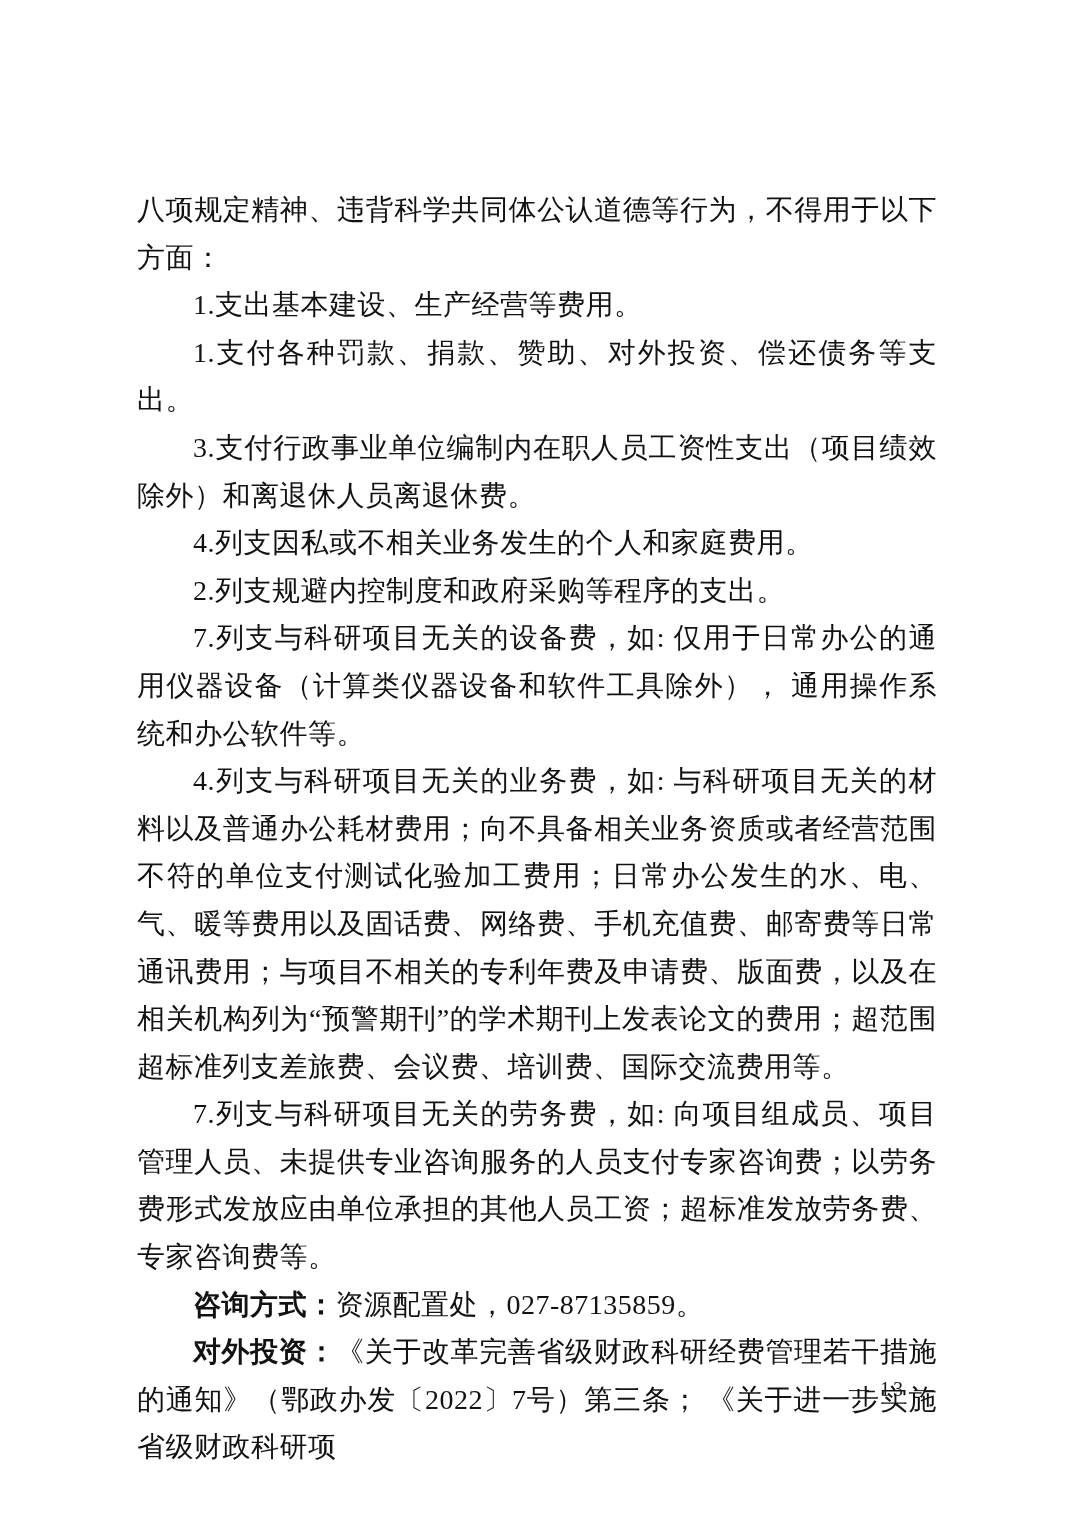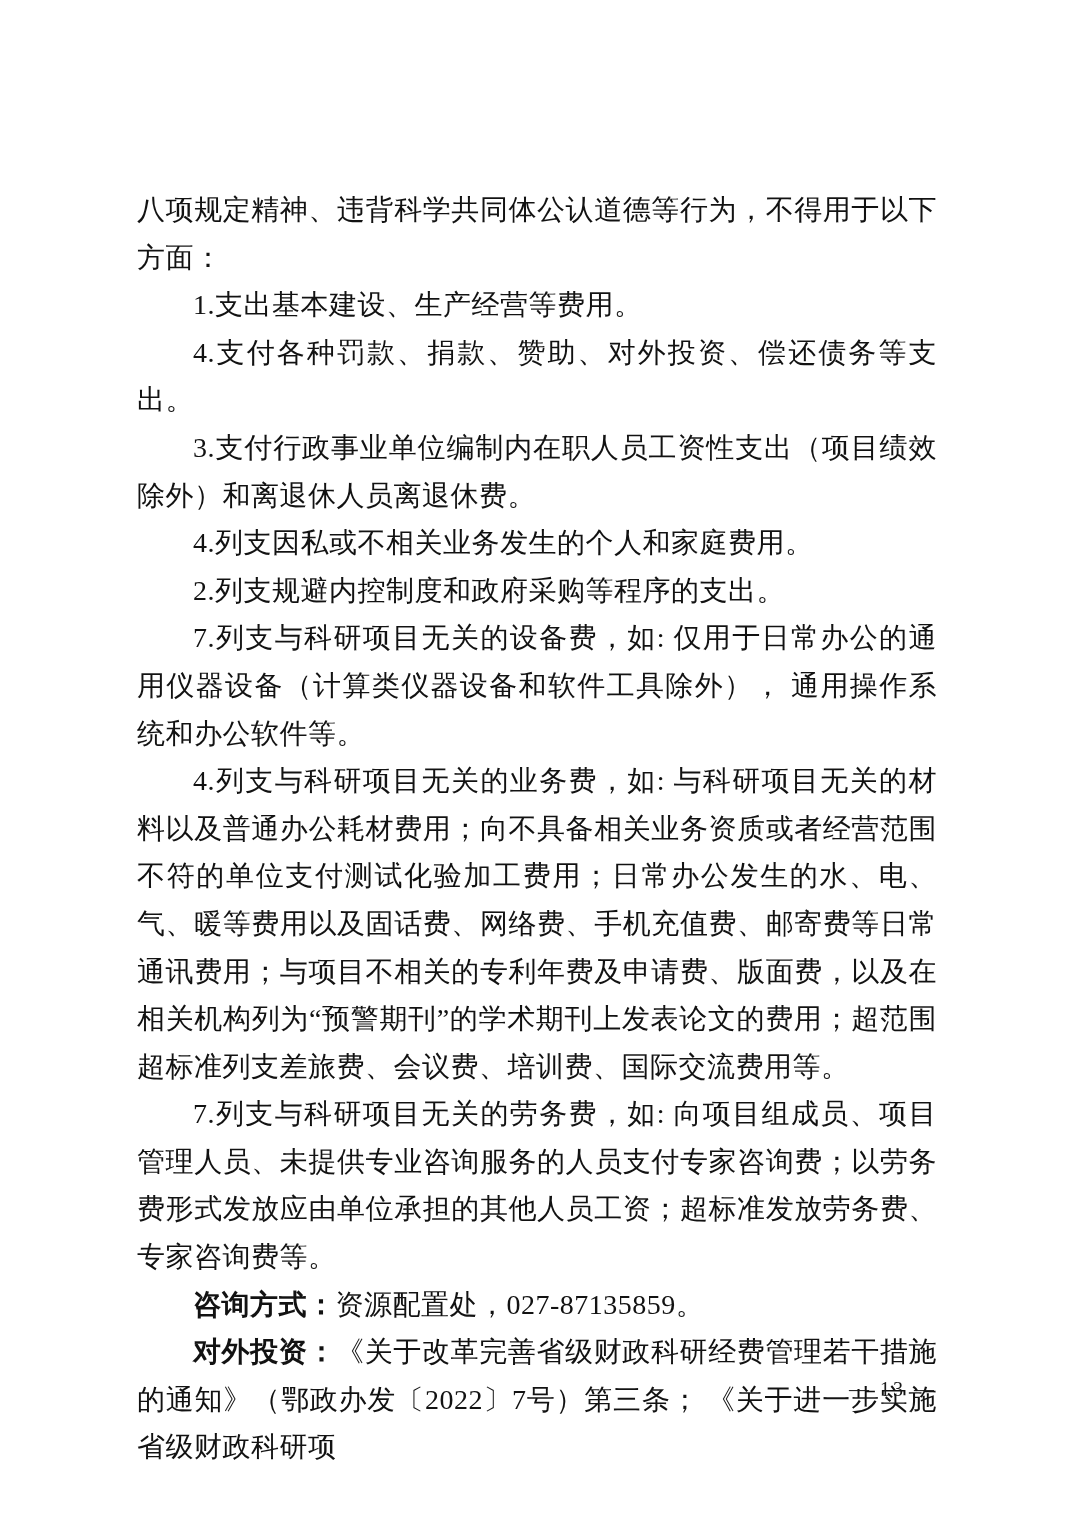--- a/index.html
+++ b/index.html
@@ -48,21 +48,21 @@
     font-family: "Liberation Serif", "DejaVu Serif", serif;
   }
 </style>
 </head>
 <body>
 
 <div class="page">
   <div class="content">
     <p class="para no-indent">八项规定精神、违背科学共同体公认道德等行为，不得用于以下方面：</p>
     <p class="para">1.支出基本建设、生产经营等费用。</p>
-    <p class="para">4.支付各种罚款、捐款、赞助、对外投资、偿还债务等支出。</p>
+    <p class="para">1.支付各种罚款、捐款、赞助、对外投资、偿还债务等支出。</p>
     <p class="para">3.支付行政事业单位编制内在职人员工资性支出（项目绩效除外）和离退休人员离退休费。</p>
     <p class="para">4.列支因私或不相关业务发生的个人和家庭费用。</p>
     <p class="para">2.列支规避内控制度和政府采购等程序的支出。</p>
     <p class="para">7.列支与科研项目无关的设备费，如: 仅用于日常办公的通用仪器设备（计算类仪器设备和软件工具除外）， 通用操作系统和办公软件等。</p>
     <p class="para">4.列支与科研项目无关的业务费，如: 与科研项目无关的材料以及普通办公耗材费用；向不具备相关业务资质或者经营范围不符的单位支付测试化验加工费用；日常办公发生的水、电、气、暖等费用以及固话费、网络费、手机充值费、邮寄费等日常通讯费用；与项目不相关的专利年费及申请费、版面费，以及在相关机构列为“预警期刊”的学术期刊上发表论文的费用；超范围超标准列支差旅费、会议费、培训费、国际交流费用等。</p>
     <p class="para">7.列支与科研项目无关的劳务费，如: 向项目组成员、项目管理人员、未提供专业咨询服务的人员支付专家咨询费；以劳务费形式发放应由单位承担的其他人员工资；超标准发放劳务费、专家咨询费等。</p>
     <p class="para"><span class="label-bold">咨询方式：</span><span>资源配置处，027-87135859。</span></p>
     <p class="para"><span class="label-bold">对外投资：</span><span>《关于改革完善省级财政科研经费管理若干措施的通知》（鄂政办发〔2022〕7号）第三条； 《关于进一步实施省级财政科研项</span></p>
   </div>
   <div class="page-number">— 13 —</div>

